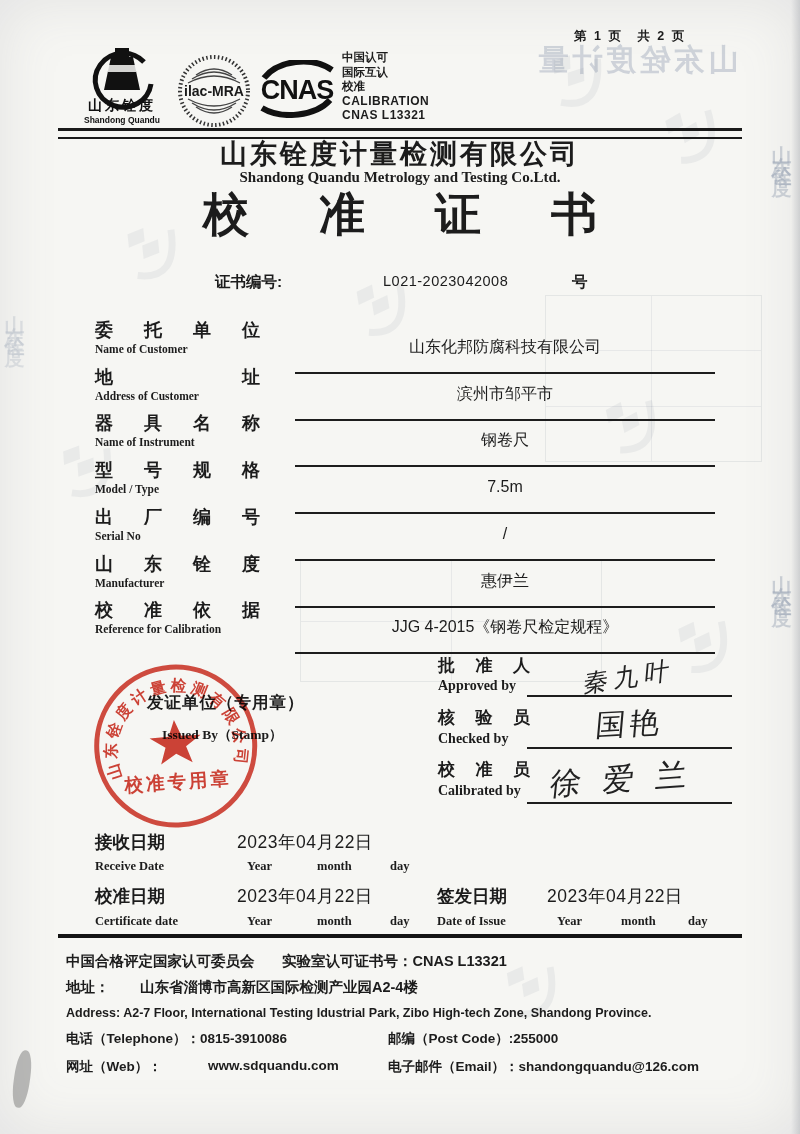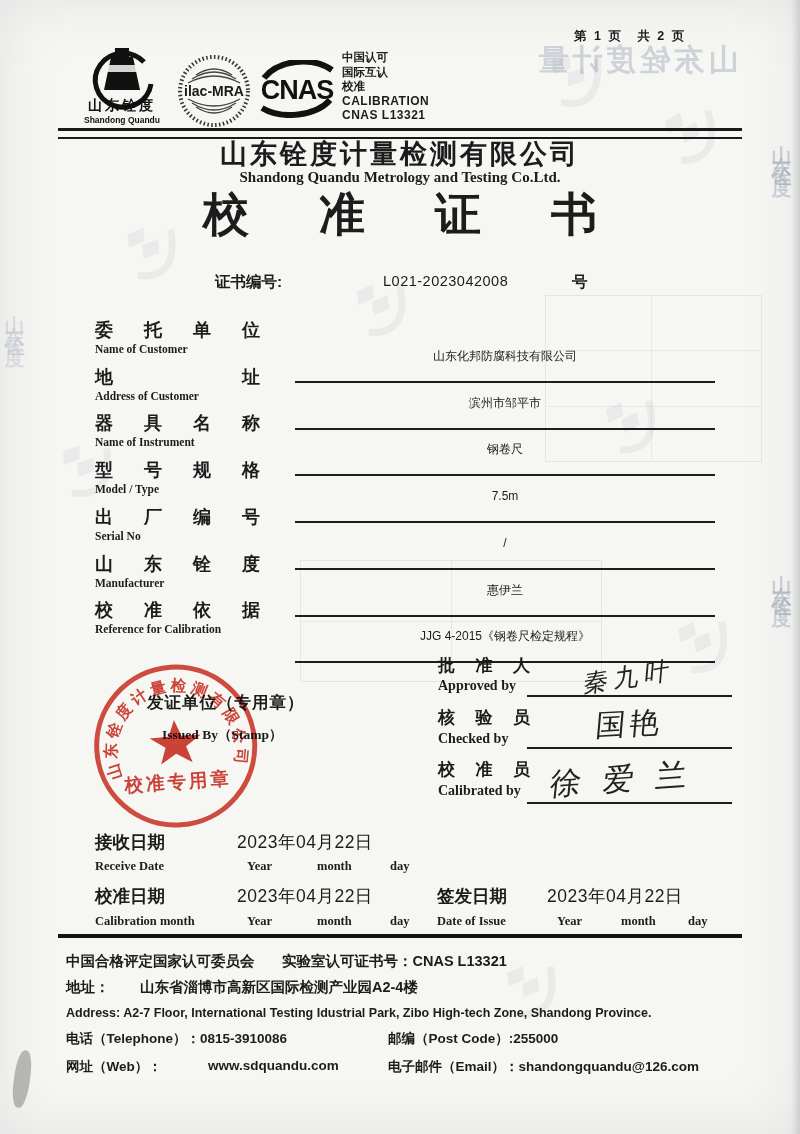--- a/index.html
+++ b/index.html
@@ -42,22 +42,22 @@
   .certno-value{position:absolute;top:273px;left:383px;font-size:14.5px;letter-spacing:.5px;}
   .certno-suffix{position:absolute;top:272px;left:572px;font-size:15.5px;font-weight:bold;}
 
   
   .fields{position:absolute;top:318px;left:0;width:800px;height:335px;}
   .frow{position:absolute;left:0;width:649px;height:48px;}
   .flabel-cn{position:absolute;left:95px;top:0;width:165px;font-size:18px;font-weight:bold;
              text-align:justify;text-align-last:justify;}
   .flabel-en{position:absolute;left:95px;top:25px;font-size:11.5px;font-weight:bold;
              font-family:"Liberation Serif",serif;white-space:nowrap;}
-  .fvalue{position:absolute;left:295px;top:17px;width:420px;height:46px;border-bottom:2px solid #1d1d1d;
-          text-align:center;font-size:12px;line-height:42px;}
+  .fvalue{position:absolute;left:295px;top:8px;width:420px;height:46px;border-bottom:2px solid #1d1d1d;
+          text-align:center;font-size:16px;line-height:42px;}
 
   
   .issuer-cn{position:absolute;left:147px;top:692px;font-size:16.5px;font-weight:bold;letter-spacing:1px;}
   .issuer-en{position:absolute;left:162px;top:726px;font-size:13.5px;font-weight:bold;
              font-family:"Liberation Serif",serif;}
   .stamp{position:absolute;left:90px;top:662px;transform:rotate(-4deg);opacity:.9;
          mix-blend-mode:multiply;}
   .approvals{position:absolute;left:430px;top:652px;width:310px;height:170px;}
   .arow .lcn{position:absolute;left:8px;width:92px;font-size:17px;font-weight:bold;
              text-align:justify;text-align-last:justify;}
@@ -280,21 +280,21 @@
   <div class="dates">
     <div class="dl" style="left:95px;top:0;">接收日期</div>
     <div class="dv" style="left:237px;top:0;">2023年04月22日</div>
     <div class="de" style="left:95px;top:29px;">Receive Date</div>
     <div class="de" style="left:247px;top:29px;">Year</div>
     <div class="de" style="left:317px;top:29px;">month</div>
     <div class="de" style="left:390px;top:29px;">day</div>
 
     <div class="dl" style="left:95px;top:54px;">校准日期</div>
     <div class="dv" style="left:237px;top:54px;">2023年04月22日</div>
-    <div class="de" style="left:95px;top:84px;">Calibration month</div>
+    <div class="de" style="left:95px;top:84px;">Certificate date</div>
     <div class="de" style="left:247px;top:84px;">Year</div>
     <div class="de" style="left:317px;top:84px;">month</div>
     <div class="de" style="left:390px;top:84px;">day</div>
 
     <div class="dl" style="left:437px;top:54px;">签发日期</div>
     <div class="dv" style="left:547px;top:54px;">2023年04月22日</div>
     <div class="de" style="left:437px;top:84px;">Date of Issue</div>
     <div class="de" style="left:557px;top:84px;">Year</div>
     <div class="de" style="left:621px;top:84px;">month</div>
     <div class="de" style="left:688px;top:84px;">day</div>

